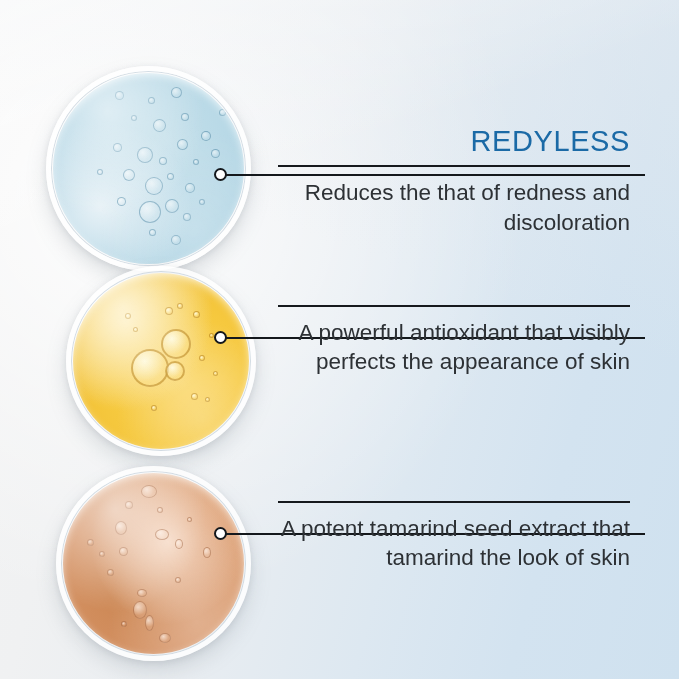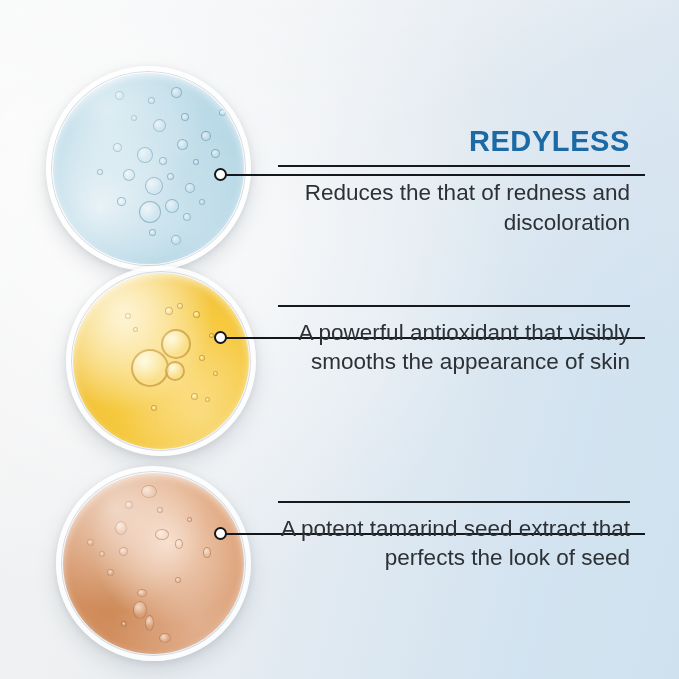--- a/index.html
+++ b/index.html
@@ -144,21 +144,21 @@
     height: 2px;
     background: #14181c;
     left: 11px;
     top: 5.5px;
   }
 
   
   .block { position: absolute; width: 352px; left: 278px; text-align: right; }
   .block .name {
     font-size: 29px;
-    font-weight: 700;
+    font-weight: 400;
     color: #1b6aa6;
     letter-spacing: 0.6px;
     line-height: 1.05;
   }
   .block .rule {
     margin-top: 9px;
     height: 0;
     border-top: 2.4px solid #16191d;
     width: 100%;
   }
@@ -277,21 +277,21 @@
   </div>
 
   <div class="block" id="block-redyless">
     <div class="name">REDYLESS</div>
     <div class="rule"></div>
     <div class="desc">Reduces the that of redness and discoloration</div>
   </div>
 
   <div class="block" id="block-vexel">
     <div class="rule"></div>
-    <div class="desc">A powerful antioxidant that visibly smooths the appearance of skin</div>
+    <div class="desc">A powerful antioxidant that visibly perfects the appearance of skin</div>
   </div>
 
   <div class="block" id="block-matribust">
     <div class="rule"></div>
-    <div class="desc">A potent tamarind seed extract that perfects the look of seed</div>
+    <div class="desc">A potent tamarind seed extract that tamarind the look of skin</div>
   </div>
 
 </div>
 
 </body></html>

